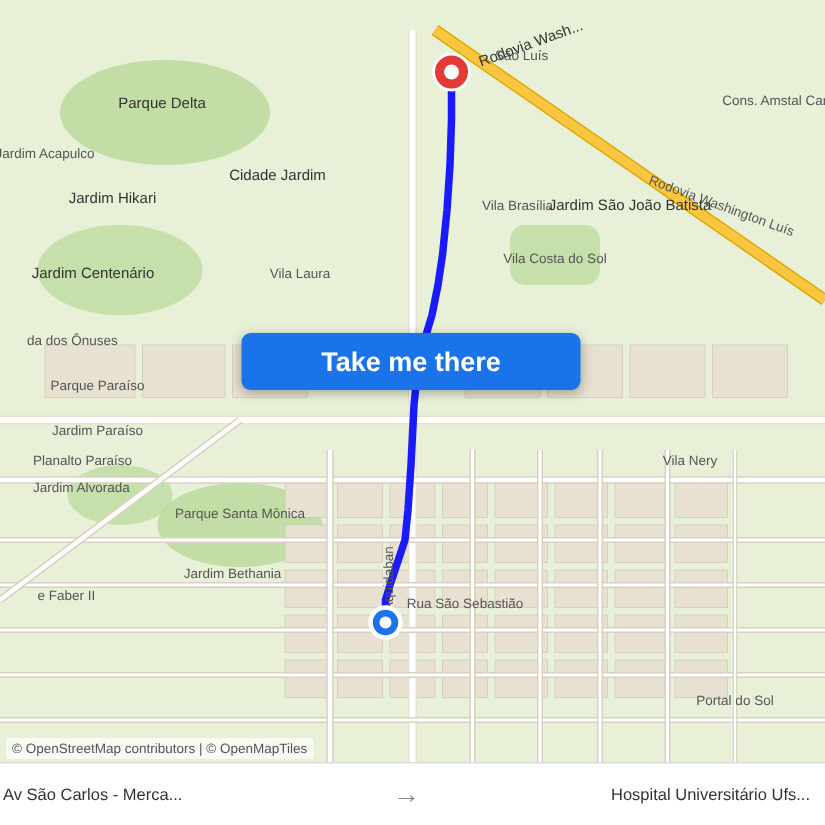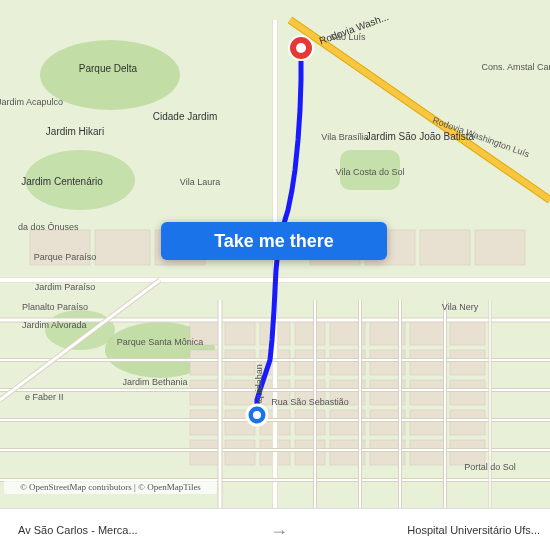--- a/index.html
+++ b/index.html
@@ -48,21 +48,21 @@
       width: 550px;
       height: 42px;
       background-color: #fff;
       display: flex;
       align-items: center;
       border-top: 1px solid #ddd;
     }
 
     #bottom-left {
       flex: 1;
-      padding-left: 18px;
+      padding-left: 2px;
       font-size: 11px;
       color: #333;
       white-space: nowrap;
       overflow: hidden;
       text-overflow: ellipsis;
     }
 
     #bottom-arrow {
       width: 40px;
       display: flex;
@@ -297,21 +297,21 @@
       <circle cx="0" cy="0" r="5" fill="#fff"></circle>
     </g>
 
     <circle cx="257" cy="395" r="10" fill="#1a73e8" stroke="#fff" stroke-width="3"></circle>
     <circle cx="257" cy="395" r="4" fill="#fff"></circle>
 
   </svg>
 
   <button id="take-me-there-btn">Take me there</button>
 
-  <div id="attribution" style="position:absolute; bottom:56px; left:4px; font-size:9px; color:#555; background:rgba(255,255,255,0.7); padding:2px 16px; border-radius:2px;font-family:Liberation Serif, serif;">© OpenStreetMap contributors | © OpenMapTiles</div>
+  <div id="attribution" style="position:absolute; bottom:44px; left:4px; font-size:9px; color:#555; background:rgba(255,255,255,0.7); padding:2px 4px; border-radius:2px;">© OpenStreetMap contributors | © OpenMapTiles</div>
 
   <div id="bottom-bar">
     <div id="bottom-left">Av São Carlos - Merca...</div>
     <div id="bottom-arrow">→</div>
     <div id="bottom-right">Hospital Universitário Ufs...</div>
 
     <div id="moovit-logo" style="position:absolute; right:8px; top:6px; display:flex; align-items:center; gap:3px;margin-top:46px;">
       <svg width="18" height="18" viewBox="0 0 24 24">
         <circle cx="12" cy="12" r="11" fill="#ff6600"></circle>
         <text x="12" y="16" text-anchor="middle" fill="#fff" font-size="9" font-weight="bold">m</text>

